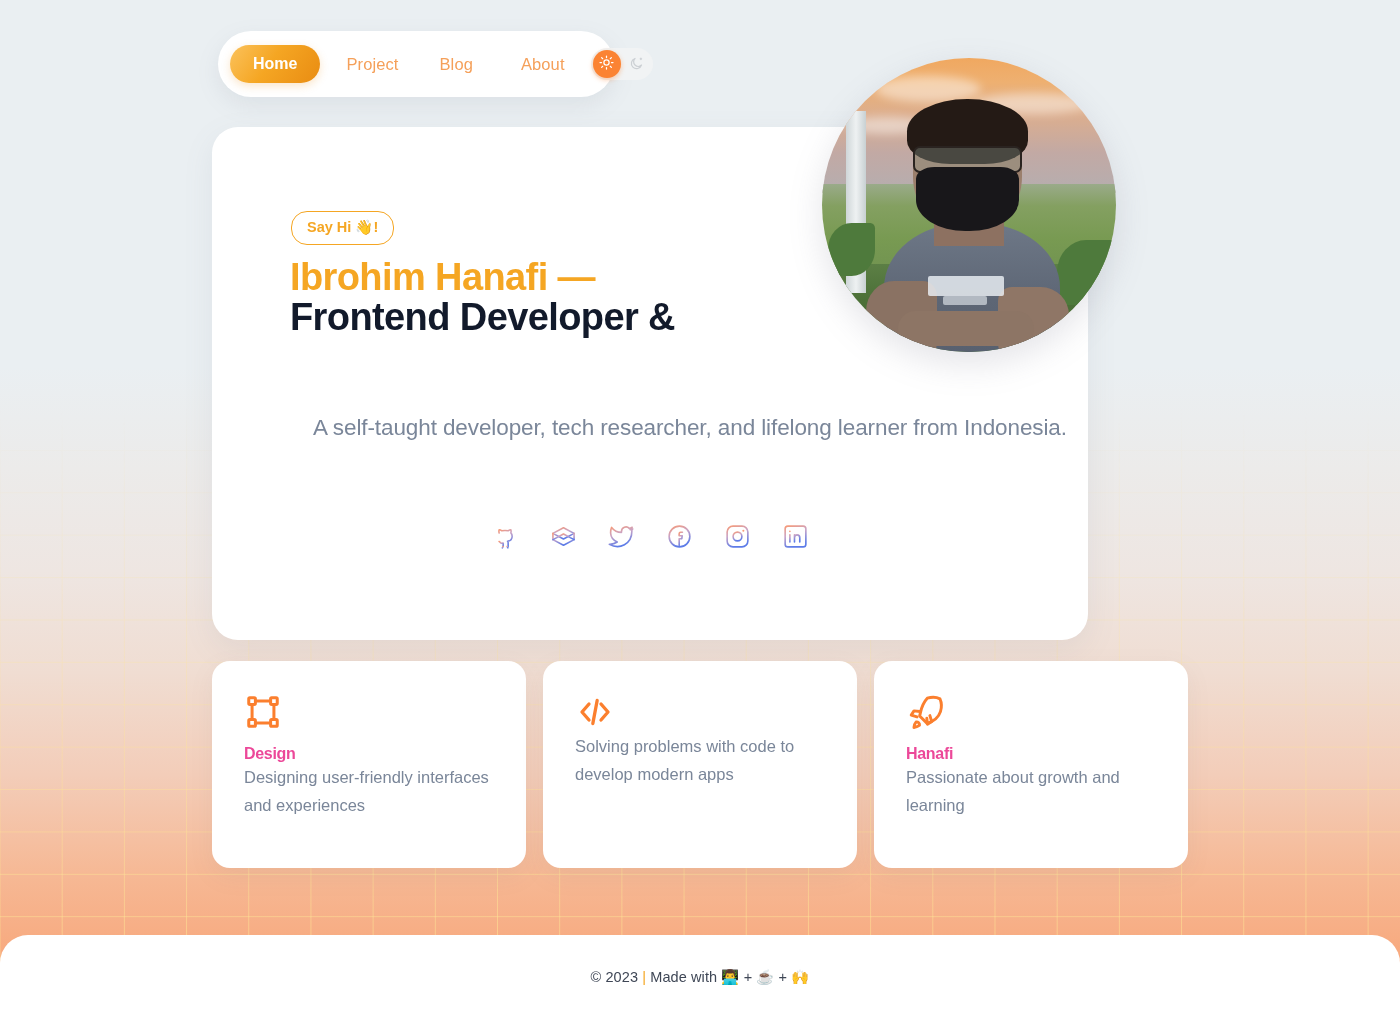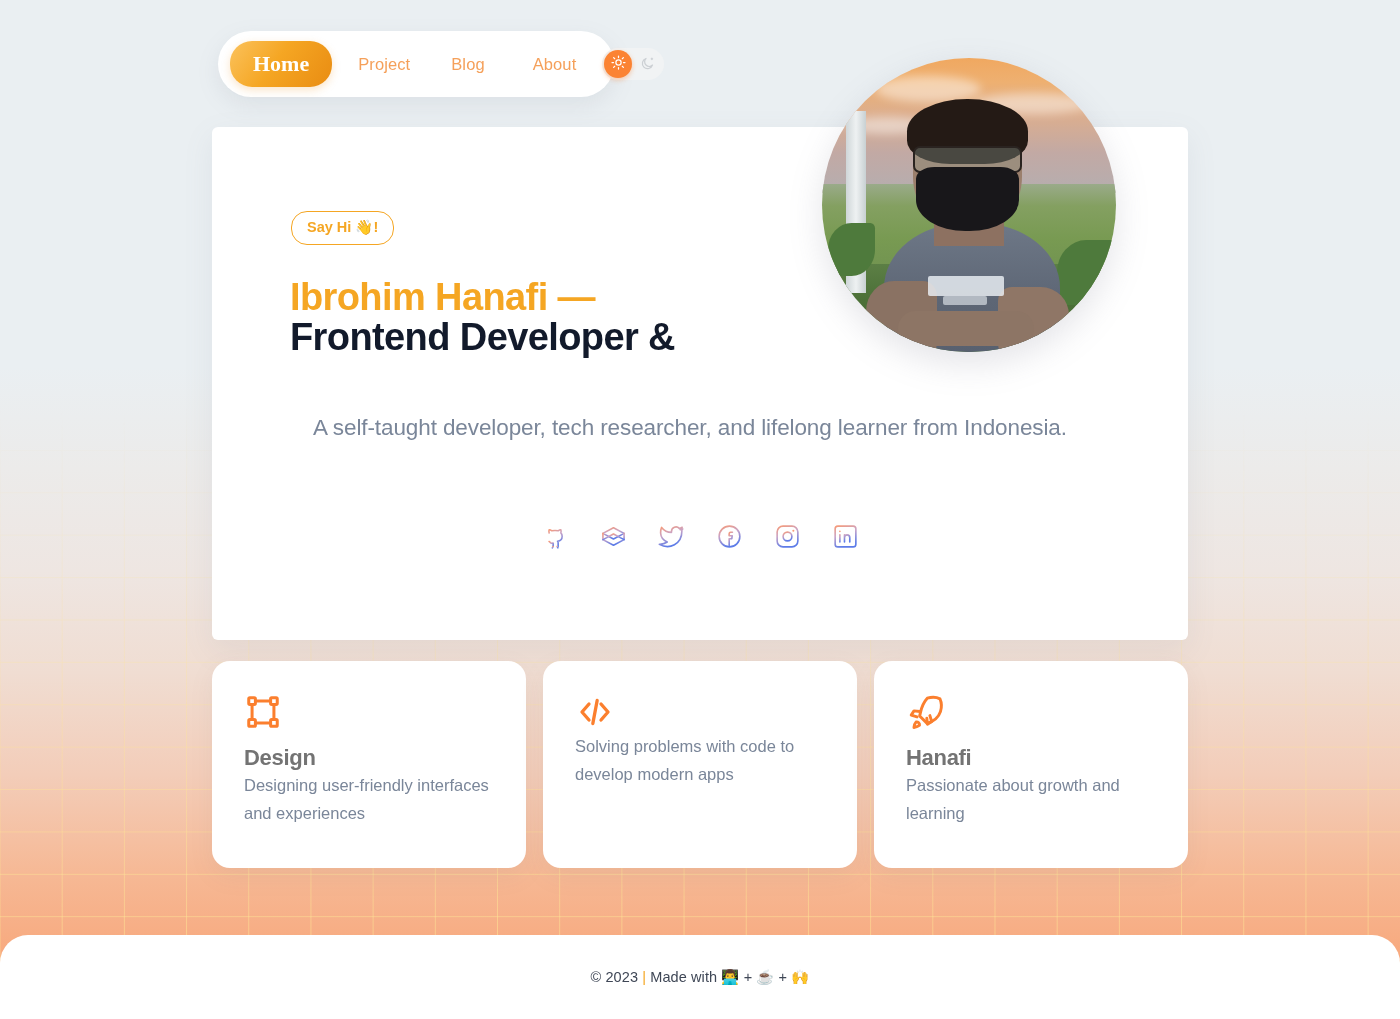--- a/index.html
+++ b/index.html
@@ -66,25 +66,24 @@
     padding: 0 4px;
     cursor: pointer;
     white-space: nowrap;
   }
   #nav-home {
     background: linear-gradient(125deg, #fbc25c 0%, #f5a623 45%, #e98c12 100%);
     color: #ffffff;
     font-weight: 600;
     border-radius: 22px;
     padding: 10px 23px;
-    font-size: 22px;
+    font-size: 16px;
     margin-right: 22px;
     box-shadow: 0 3px 8px rgba(240,150,40,0.25);
     cursor: pointer;
-    font-family: Liberation Serif, serif;
   }
   #nav-project { margin-right: 33px; }
   #nav-blog    { margin-right: 40px; }
   #nav-about   { margin-right: 22px; }
 
   
   #theme-toggle {
     width: 62px;
     height: 32px;
     border-radius: 16px;
@@ -196,44 +195,44 @@
   .ph-mask {
     position: absolute; left: 32%; top: 37%; width: 35%; height: 22%;
     background: #18171a; border-radius: 18% 18% 48% 48%;
   }
 
   
   #hero-card {
     position: absolute;
     left: 212px;
     top: 127px;
-    width: 976px;
+    width: 876px;
     height: 513px;
     background: #ffffff;
-    border-radius: 6px;
+    border-radius: 26px;
     box-shadow: 0 10px 30px rgba(120,130,150,0.10);
     z-index: 3;
   }
   #say-hi-badge {
     position: absolute;
     left: 79px;
     top: 84px;
     border: 1.6px solid #f5a623;
     color: #f5a623;
     font-weight: 700;
     font-size: 14.5px;
     border-radius: 16px;
     padding: 7px 15px 8px;
     cursor: pointer;
     white-space: nowrap;
   }
   #hero-heading {
     position: absolute;
     left: 78px;
-    top: 150px;
+    top: 130px;
     font-size: 38px;
     line-height: 40px;
     font-weight: 800;
     letter-spacing: -0.6px;
     color: #121a2b;
   }
   #hero-name { color: #f5a623; display: block; }
   #hero-role-1, #hero-role-2 { display: block; }
   #hero-desc {
     position: absolute;
@@ -274,23 +273,23 @@
     width: 314px;
     height: 207px;
     background: #ffffff;
     border-radius: 18px;
     padding: 31px 32px 0;
     box-shadow: 0 8px 24px rgba(130,120,120,0.09);
   }
   .feature-icon { height: 40px; color: #fb7f2e; display: flex; align-items: center; }
   .feature-title {
     margin-top: 13px;
-    font-size: 22px;
+    font-size: 16px;
     font-weight: 800;
-    color: #737373;
+    color: #ec4899;
     letter-spacing: -0.3px;
   }
   .feature-desc {
     font-size: 16.5px;
     line-height: 28px;
     color: #7a8699;
   }
 
   
   #footer {

